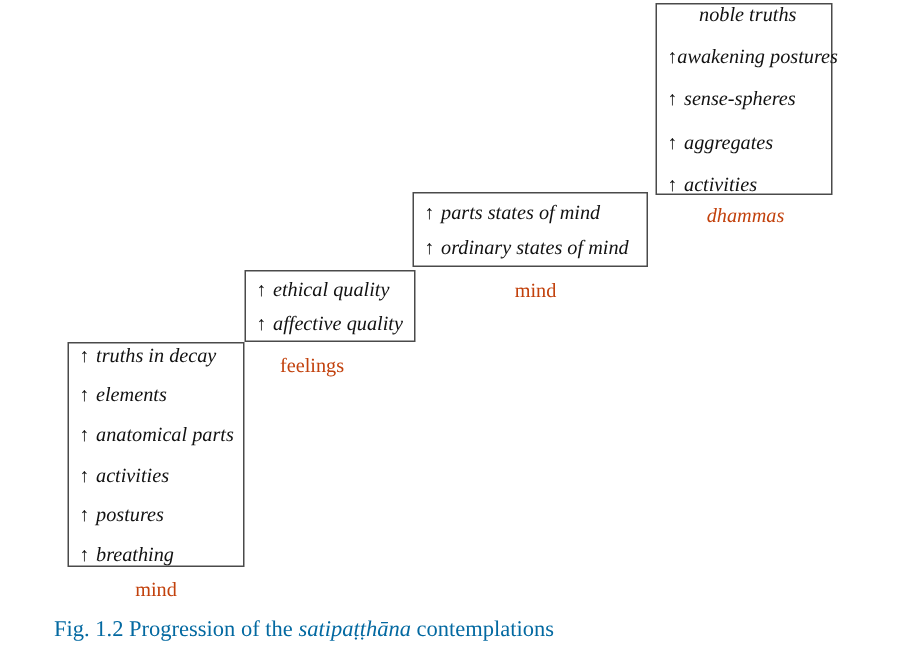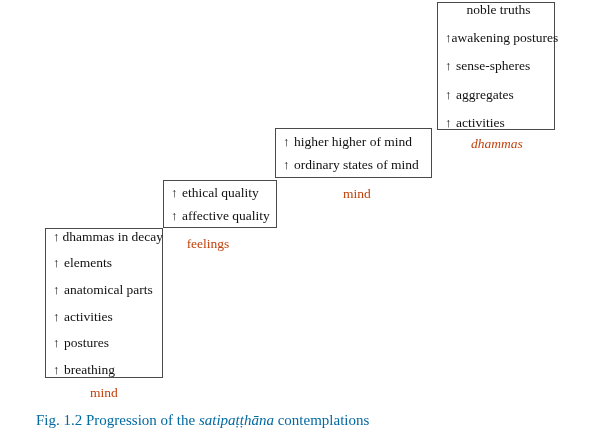--- a/index.html
+++ b/index.html
@@ -31,20 +31,21 @@
     flex-direction: column;
     justify-content: center;
   }
   .item {
     font-size: 13.5px;
     line-height: 1.0;
     white-space: nowrap;
     color: #111111;
     display: flex;
     align-items: baseline;
+    font-style: italic;
   }
   .arrow {
     display: inline-block;
     width: 11px;
     font-size: 13px;
     color: #111111;
   }
   .arrow.blank {
     color: transparent;
   }
@@ -126,21 +127,21 @@
     <div class="item">
       <span class="arrow">↑</span>
       <span class="item-text">activities</span>
     </div>
   </div>
   <div class="group-label italic" id="label-dhammas">dhammas</div>
 
   <div class="items" id="items-mind">
     <div class="item">
       <span class="arrow">↑</span>
-      <span class="item-text">higher higher of mind</span>
+      <span class="item-text">parts states of mind</span>
     </div>
     <div class="item">
       <span class="arrow">↑</span>
       <span class="item-text">ordinary states of mind</span>
     </div>
   </div>
   <div class="group-label" id="label-mind">mind</div>
 
   <div class="items" id="items-feelings">
     <div class="item">
@@ -150,21 +151,21 @@
     <div class="item">
       <span class="arrow">↑</span>
       <span class="item-text">affective  quality</span>
     </div>
   </div>
   <div class="group-label" id="label-feelings">feelings</div>
 
   <div class="items" id="items-body">
     <div class="item">
       <span class="arrow">↑</span>
-      <span class="item-text">dhammas in decay</span>
+      <span class="item-text">truths in decay</span>
     </div>
     <div class="item">
       <span class="arrow">↑</span>
       <span class="item-text">elements</span>
     </div>
     <div class="item">
       <span class="arrow">↑</span>
       <span class="item-text">anatomical parts</span>
     </div>
     <div class="item">

